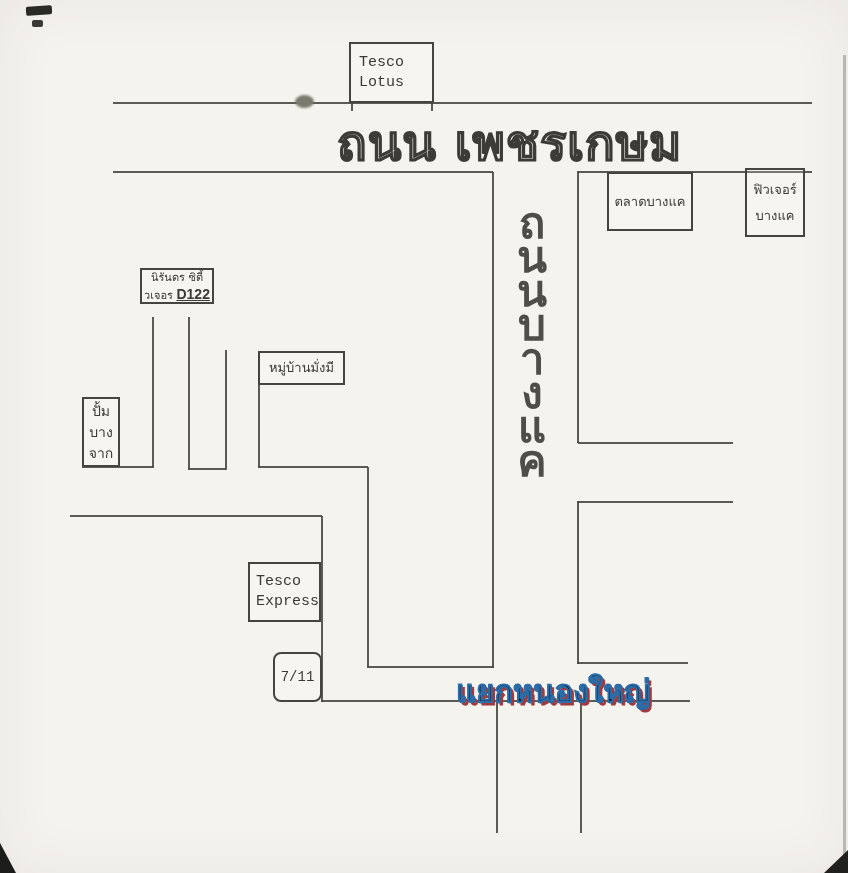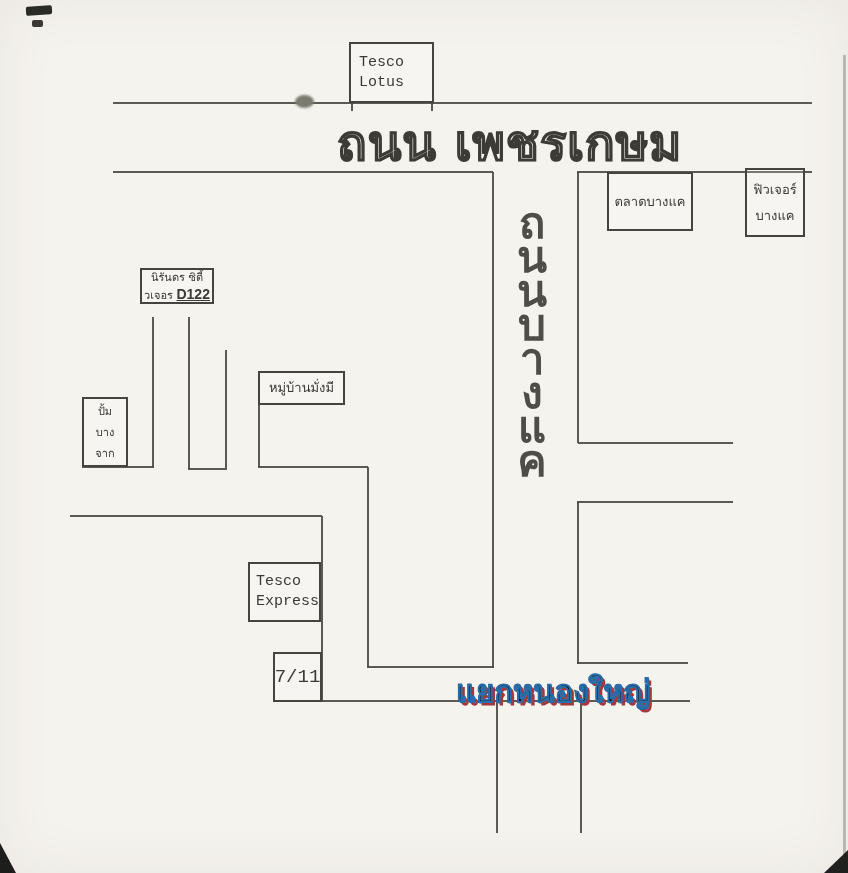--- a/index.html
+++ b/index.html
@@ -102,45 +102,45 @@
     <span>นิรันดร ซิตี้</span>
     <span style="white-space:nowrap;">
       <span>วเจอร</span>
       <b style="font-size:14px;font-family:'Liberation Sans',sans-serif;text-decoration:underline;"> <span>D122</span></b>
     </span>
   </div>
   <div class="vline" style="left:152px;top:317px;height:150px;"></div>
   <div class="vline" style="left:188px;top:317px;height:152px;"></div>
 
   <div class="vline" style="left:225px;top:350px;height:118px;"></div>
-  <div class="mapbox thai-sm" style="left:258px;top:351px;width:87px;height:34px;margin-top:20px;">
+  <div class="mapbox thai-sm" style="left:258px;top:351px;width:87px;height:34px;">
     <span>หมู่บ้านมั่งมี</span>
   </div>
   <div class="vline" style="left:258px;top:385px;height:82px;"></div>
 
-  <div class="mapbox" style="left:82px;top:397px;width:46px;height:70px;font-size:11px;line-height:21px;">
+  <div class="mapbox" style="left:82px;top:397px;width:38px;height:70px;font-size:14px;line-height:21px;">
     <span>ปั้ม</span>
     <span>บาง</span>
     <span>จาก</span>
   </div>
 
   <div class="hline" style="left:82px;top:466px;width:72px;"></div>
   <div class="hline" style="left:188px;top:468px;width:39px;"></div>
   <div class="hline" style="left:258px;top:466px;width:110px;"></div>
   <div class="vline" style="left:367px;top:467px;height:200px;"></div>
   <div class="hline" style="left:367px;top:666px;width:127px;"></div>
   <div class="hline" style="left:70px;top:515px;width:252px;"></div>
   <div class="vline" style="left:321px;top:516px;height:186px;"></div>
 
   <div class="mapbox serif" style="left:248px;top:562px;width:73px;height:60px;font-size:15px;line-height:20px;align-items:flex-start;padding-left:6px;">
     <span>Tesco</span>
     <span>Express</span>
   </div>
 
-  <div class="mapbox serif" style="left:273px;top:652px;width:49px;height:50px;font-size:19px;">
+  <div class="mapbox serif" style="left:273px;top:652px;width:49px;height:50px;font-size:14px;border-radius:8px;">
     <span>7/11</span>
   </div>
 
   <div class="hline" style="left:321px;top:700px;width:369px;"></div>
   <div class="hline" style="left:577px;top:662px;width:111px;"></div>
 
   <div class="junction-label">แยกหนองใหญ่</div>
 
   <div class="artifact" style="left:26px;top:6px;width:26px;height:9px;background:#2a2a26;transform:rotate(-4deg);border-radius:2px;"></div>
   <div class="artifact" style="left:32px;top:20px;width:11px;height:7px;background:#3a3a34;border-radius:2px;"></div>

